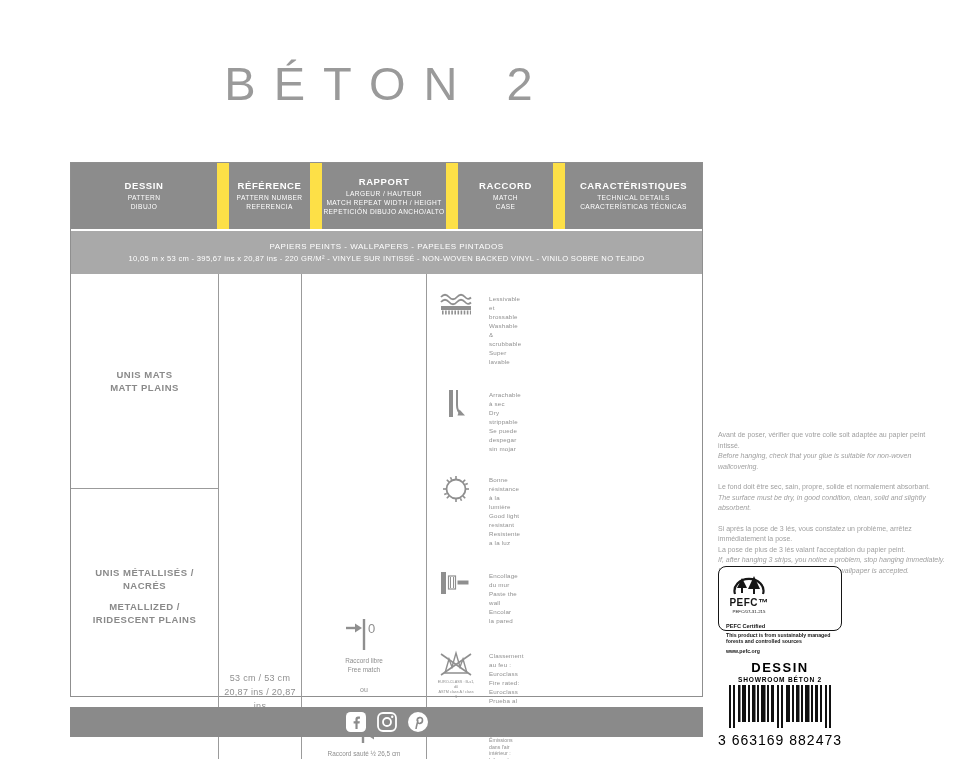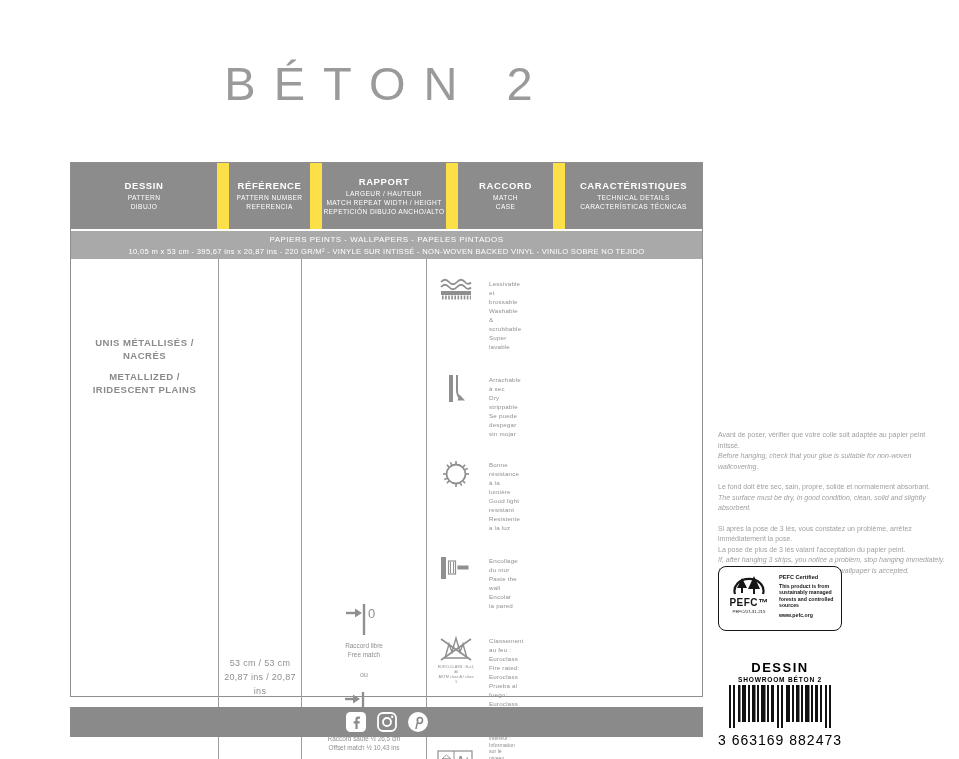--- a/index.html
+++ b/index.html
@@ -13,21 +13,21 @@
 
   
   .sheet { position:absolute; left:70px; top:162px; width:633px; height:535px;
            border:1px solid #8f8f8f; background:#fff; }
   .thead { display:grid; grid-template-columns:146px 81px 124px 95px 1fr; gap:12px;
            background:#fde047; height:66px; }
   .thcell { background:#8c8c8c; color:#fff; display:flex; flex-direction:column;
             align-items:center; justify-content:center; text-align:center; line-height:9px; }
   .thcell .h1 { font-weight:bold; font-size:9.5px; letter-spacing:.6px; margin-bottom:3px; }
   .thcell .h2 { font-size:6.6px; letter-spacing:.4px; }
-  .band { margin-top:2px; height:28px; background:#a9a9a9; color:#fff; display:flex;
+  .band { margin-top:2px; height:43px; background:#a9a9a9; color:#fff; display:flex;
           flex-direction:column; align-items:center; justify-content:center; gap:3px; }
   .band .b1 { font-size:8px; letter-spacing:.5px; }
   .band .b2 { font-size:7.6px; letter-spacing:.3px; }
   .tbody { position:relative; height:429px; display:grid;
            grid-template-columns:148px 83px 125px 96px 1fr; }
   .bcol { border-right:1px solid #9b9b9b; position:relative; }
   .bcol:last-child { border-right:none; }
   .cell-split { height:215px; border-bottom:1px solid #9b9b9b; display:flex; flex-direction:column;
                 align-items:center; justify-content:center; text-align:center; }
   .cell-split2 { height:213px; display:flex; flex-direction:column; align-items:center;
@@ -55,21 +55,21 @@
   .footbar { position:absolute; left:70px; top:707px; width:633px; height:30px; background:#8a8a8a;
              display:flex; align-items:center; justify-content:center; gap:9px; }
 
   
   .notes { position:absolute; left:718px; top:430px; width:228px; color:#9f9f9f;
            font-size:7px; line-height:10.5px; }
   .notes .grp { margin-bottom:10px; }
   .notes .en { font-style:italic; }
 
   .pefc { position:absolute; left:718px; top:566px; width:124px; height:65px; border:1.5px solid #161616;
-          border-radius:8px; display:flex; padding:5px 6px 4px 7px; gap:7px; background:#fff; color:#161616; }
+          border-radius:8px; display:flex; padding:5px 6px 4px 7px; gap:7px; background:#fff; color:#161616;flex-direction:column; }
   .pefc-left { width:46px; display:flex; flex-direction:column; align-items:center; }
   .pefc-name { font-weight:bold; font-size:10px; letter-spacing:.5px; line-height:10px; }
   .pefc-cert { font-size:4.4px; margin-top:1px; white-space:nowrap; }
   .pefc-right { flex:1; display:flex; flex-direction:column; gap:3px; padding-top:2px; }
   .pefc-title { font-weight:bold; font-size:5.6px; }
   .pefc-body { font-size:5.2px; line-height:6.4px; font-weight:bold; }
   .pefc-url { font-weight:bold; font-size:5.2px; }
 
   .bcblock { position:absolute; left:714px; top:660px; width:132px; text-align:center; color:#000; }
   .bc-code { font-weight:bold; font-size:13px; letter-spacing:1.5px; }
@@ -115,20 +115,24 @@
     </div>
 
     <div class="band">
       <div class="b1">PAPIERS PEINTS - WALLPAPERS - PAPELES PINTADOS</div>
       <div class="b2">10,05 m x 53 cm - 395,67 ins x 20,87 ins - 220 GR/M² - VINYLE SUR INTISSÉ - NON-WOVEN BACKED VINYL - VINILO SOBRE NO TEJIDO</div>
     </div>
 
     <div class="tbody">
 
       <div class="bcol">
+        <div class="cell-split">
+          <div class="dessin">UNIS MATS</div>
+          <div class="dessin">MATT PLAINS</div>
+        </div>
         <div class="cell-split2">
           <div class="dessin">UNIS MÉTALLISÉS / NACRÉS</div>
           <div class="dessin" style="margin-top:8px;">METALLIZED / IRIDESCENT PLAINS</div>
         </div>
       </div>
 
 
       <div class="bcol">
         <div class="center-cell">
           <div>53 cm / 53 cm</div>

